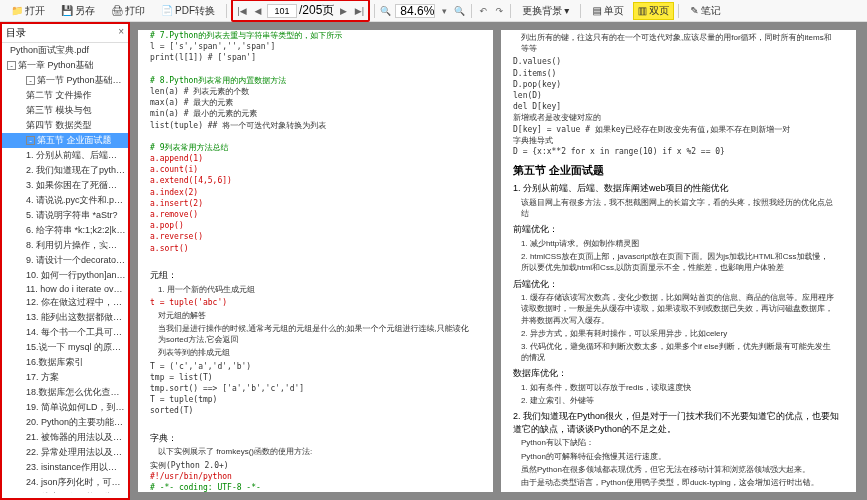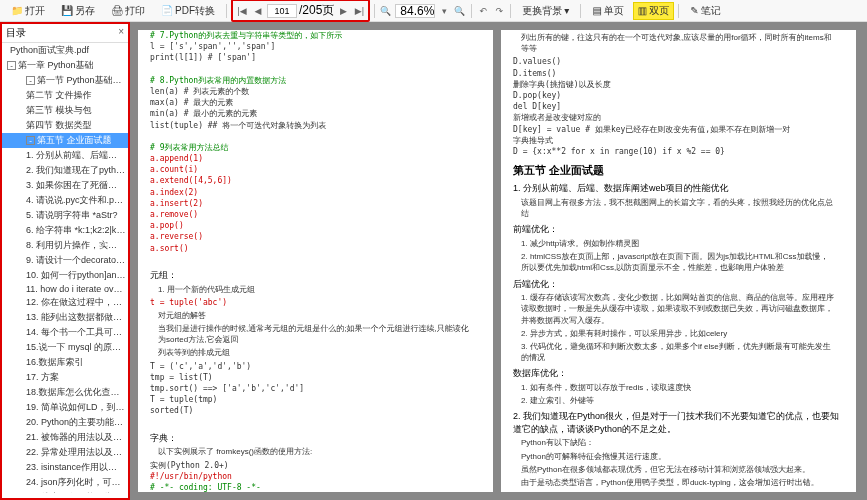--- a/index.html
+++ b/index.html
@@ -171,22 +171,22 @@
       
       
       
       
     </div>
 
     <div class="page">
       <div class="para">列出所有的键，往这只有的在一个可迭代对象,应该尽量的用for循环，同时所有的items和等等</div>
       <div class="code">D.values()</div>
       <div class="code">D.items()</div>
-      <div class="code">删除字典(挑指键)以及长度</div>
       <div class="code">D.pop(key)</div>
+      <div class="code">len(D)</div>
       <div class="code">del D[key]</div>
       <div class="code">新增或者是改变键对应的</div>
       <div class="code">D[key] = value  # 如果key已经存在则改变先有值,如果不存在则新增一对</div>
       <div class="code">字典推导式</div>
       <div class="code">D = {x:x**2 for x in range(10) if x %2 == 0}</div>
       <div class="h3">第五节 企业面试题</div>
       <div class="h4">1. 分别从前端、后端、数据库阐述web项目的性能优化</div>
       <div class="para">该题目网上有很多方法，我不想截图网上的长篇文字，看的头疼，按照我经历的优化点总结</div>
       <div class="h4">前端优化：</div>
       <div class="para">1. 减少http请求。例如制作精灵图</div>

